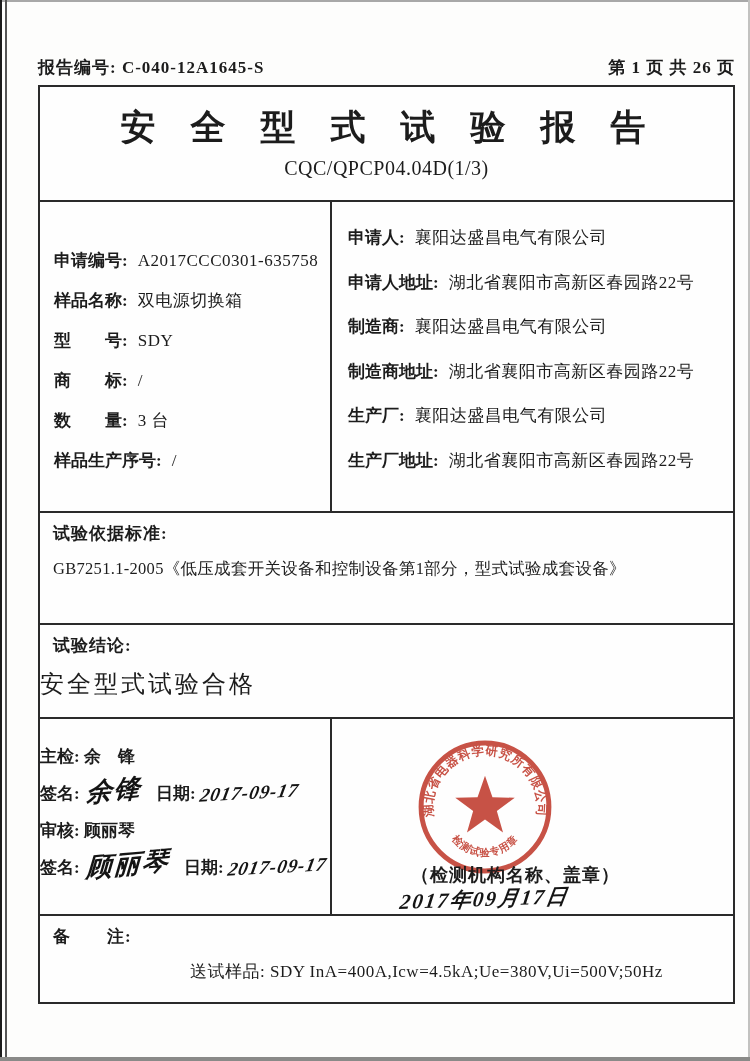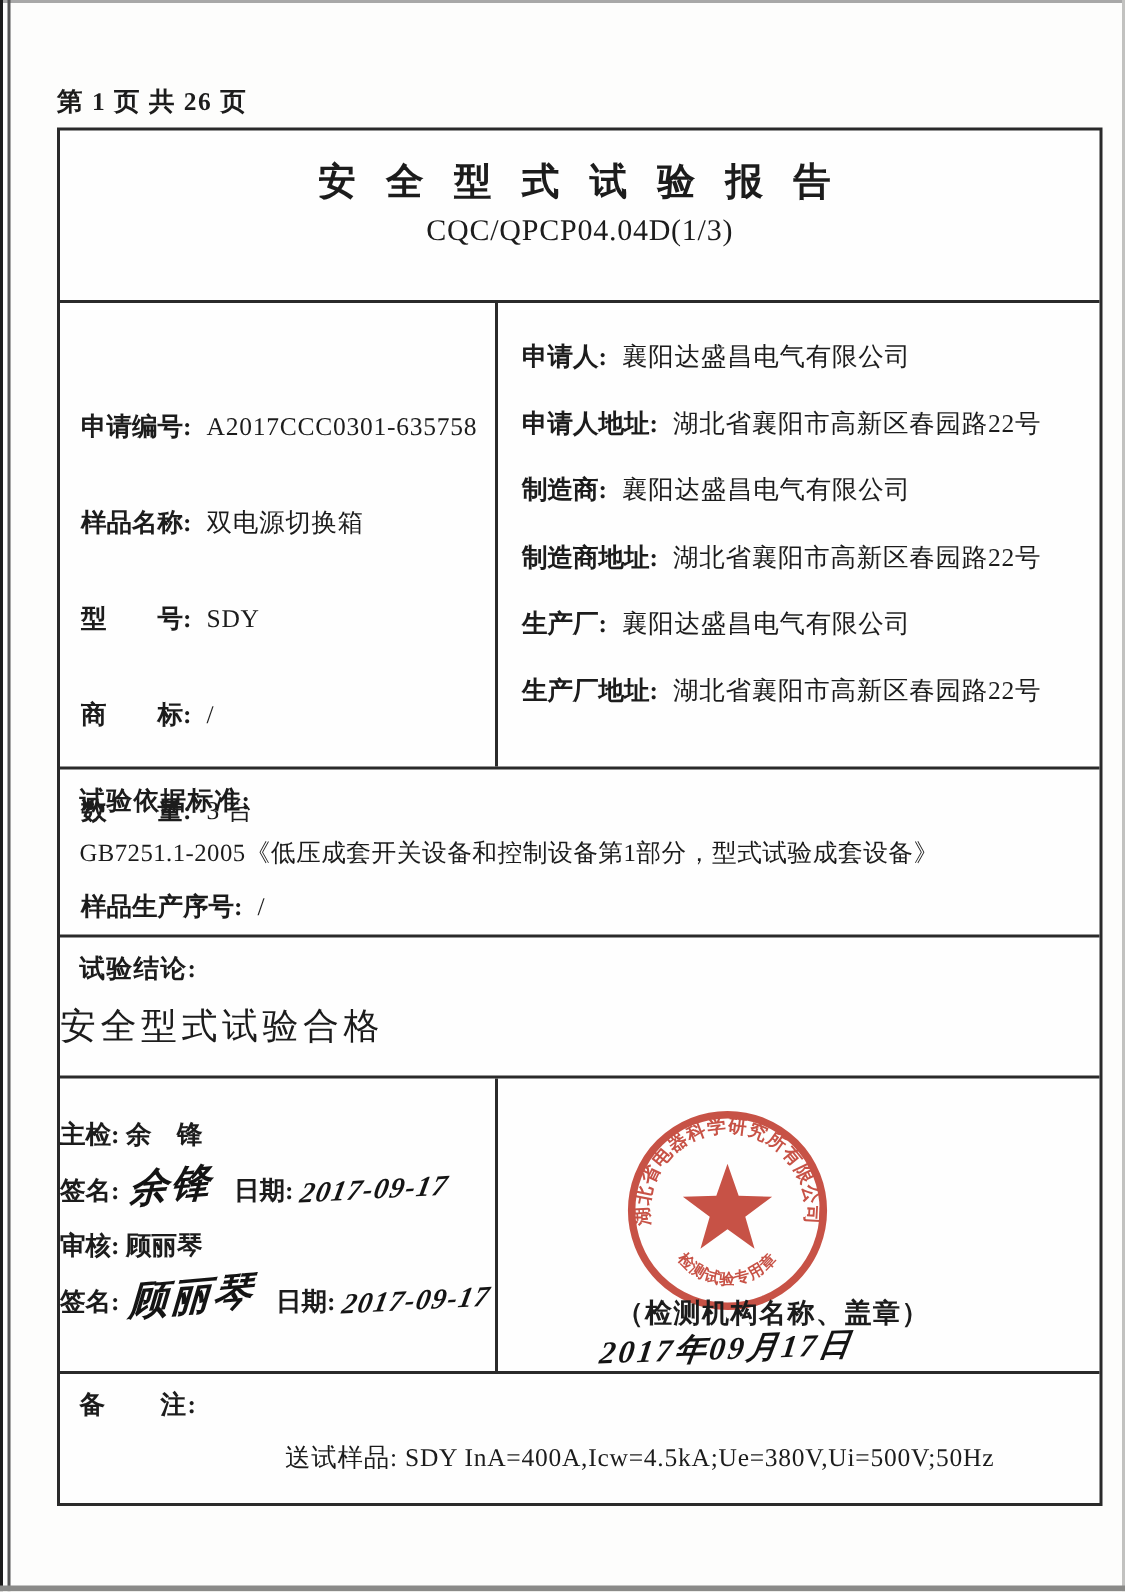--- a/index.html
+++ b/index.html
@@ -30,30 +30,30 @@
   .main-table {
     position:absolute; left:38px; top:85px; width:697px; height:919px;
     border:2px solid #2a2a2a;
     background:#fefefe;
   }
   .row { border-top:2px solid #2a2a2a; position:relative; }
   .row:first-child { border-top:none; }
 
   .row-title { height:96px; text-align:center; }
   .doc-title {
-    margin-top:17px; font-size:25px; font-weight:bold;
-    letter-spacing:7px; white-space:pre;
+    margin-top:17px; font-size:35px; font-weight:bold;
+    letter-spacing:7px; white-space:pre;font-family:Liberation Mono, monospace;
   }
   .doc-code { margin-top:6px; font-size:20px; letter-spacing:0.5px; }
 
   .row-info { height:311px; display:flex; }
   .cell-left  { width:292px; border-right:2px solid #2a2a2a; padding:47px 6px 0 14px; }
   .cell-right { flex:1; padding:24px 6px 0 16px;border-radius:14px; }
   .info-line { display:flex; align-items:baseline; font-size:17px; white-space:pre; }
-  .cell-left  .info-line { height:40px;margin-top:24px; }
+  .cell-left  .info-line { height:40px; }
   .cell-right .info-line { height:44.5px; }
   .info-label { font-weight:600; margin-right:10px; }
   .info-value { letter-spacing:0.5px; }
 
   .row-standard { height:112px; }
   .row-conclusion { height:94px; }
   .section-label {
     font-size:17px; font-weight:600; padding:9px 0 0 13px; letter-spacing:1px;
   }
   .standard-text { font-size:16.5px; padding:13px 14px 0 13px; letter-spacing:0.3px; }
@@ -98,20 +98,21 @@
 <body>
 
 <div id="sheet">
   <div class="edge-top"></div>
   <div class="edge-left"></div>
   <div class="edge-left2"></div>
   <div class="edge-right"></div>
   <div class="edge-bottom"></div>
 
   <div class="doc-header">
+    <div><span>报告编号:</span> <span>C-040-12A1645-S</span></div>
     <div>第 1 页 共 26 页</div>
   </div>
 
   <div class="main-table">
 
     <div class="row row-title">
       <div class="doc-title">安 全 型 式 试 验 报 告</div>
       <div class="doc-code">CQC/QPCP04.04D(1/3)</div>
     </div>
 

